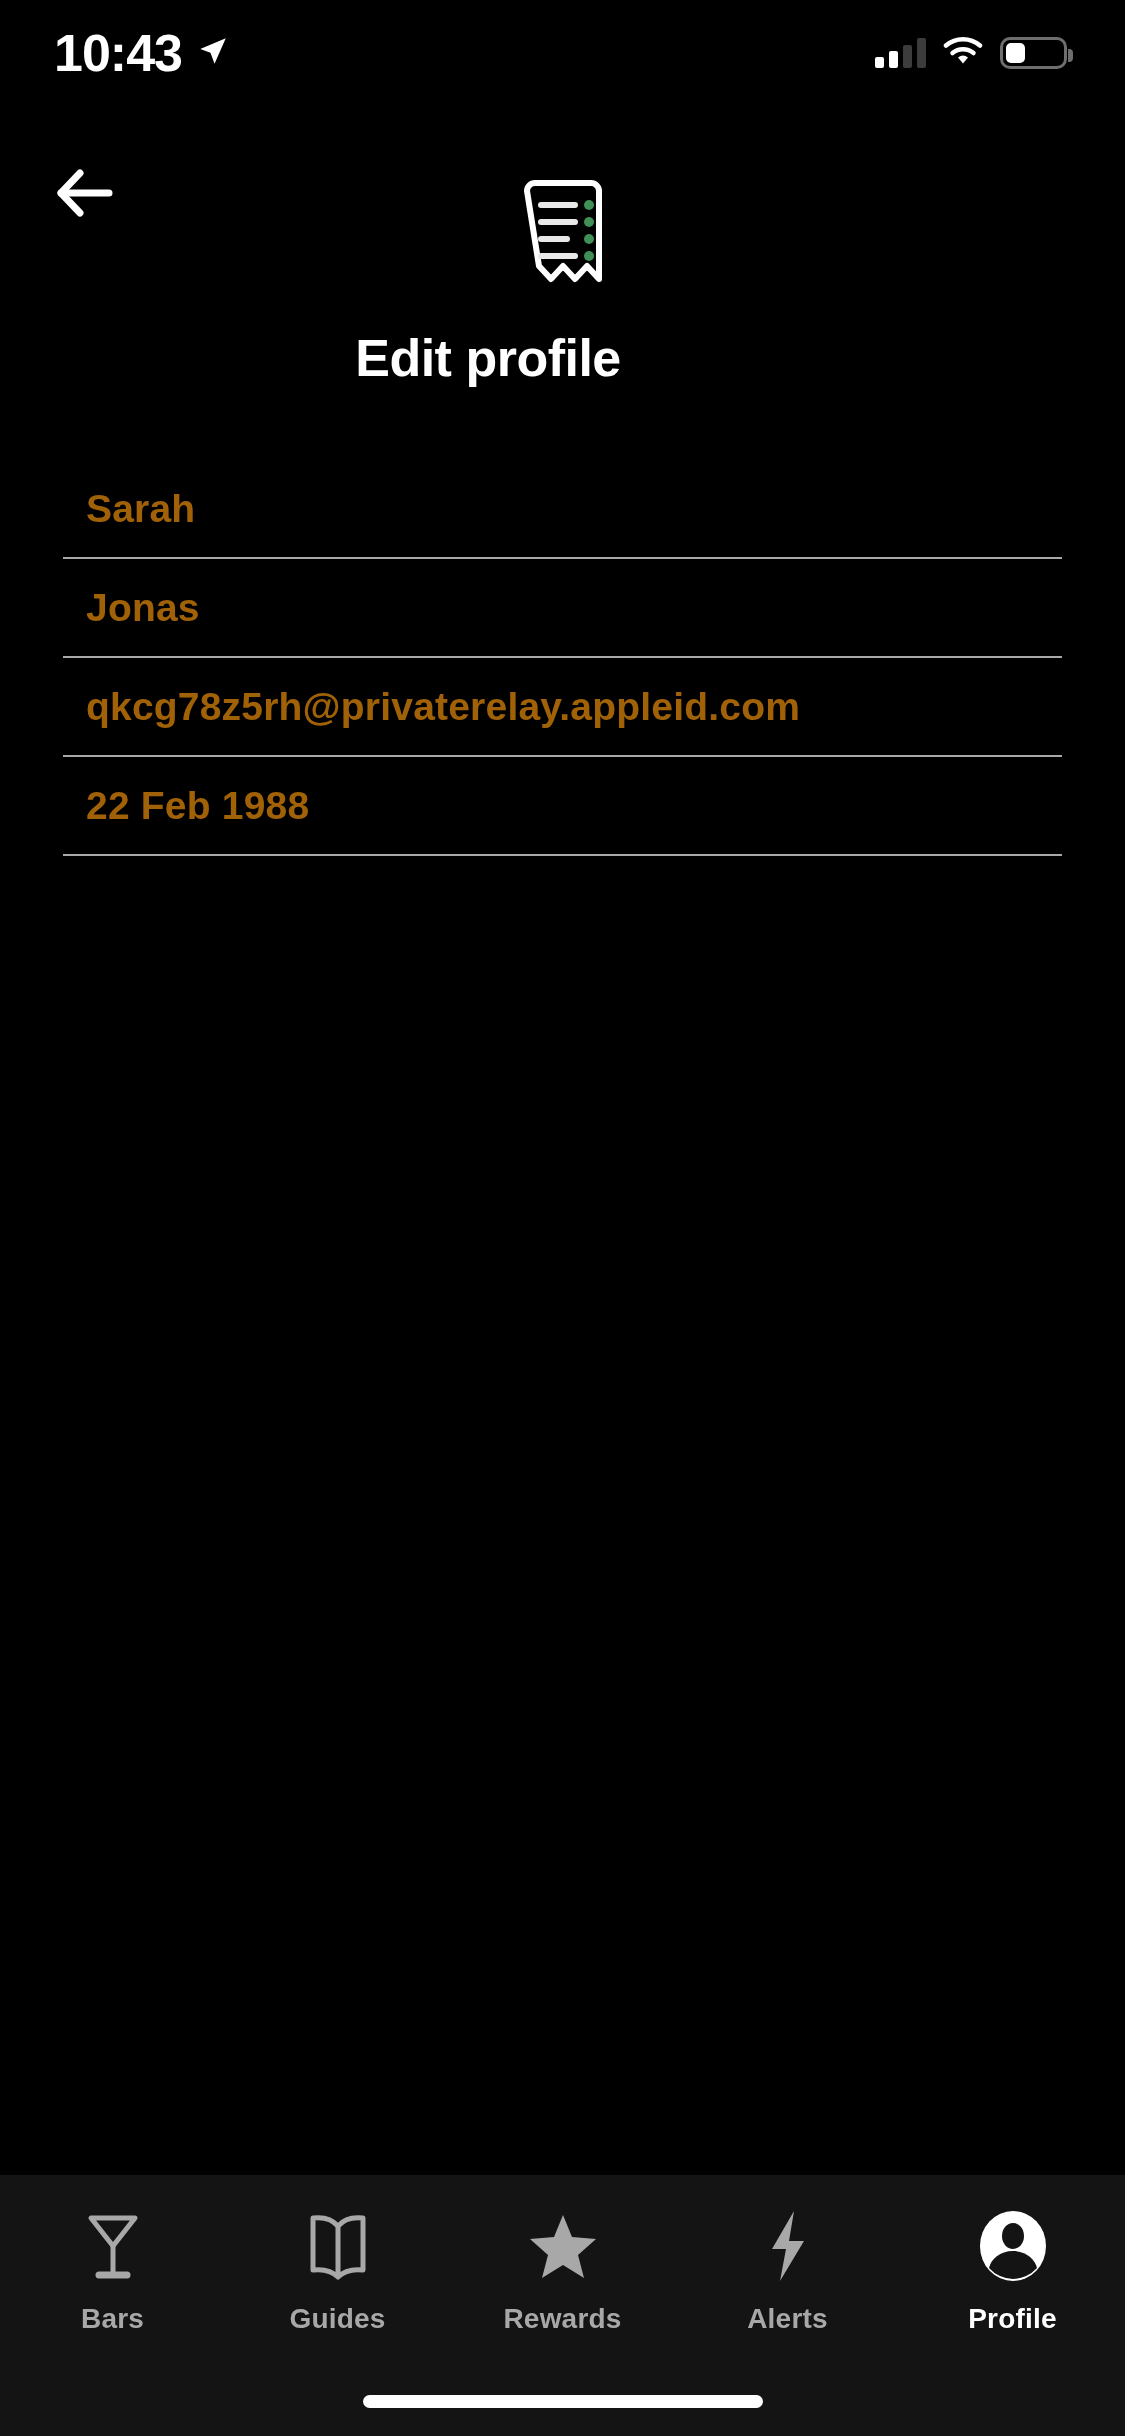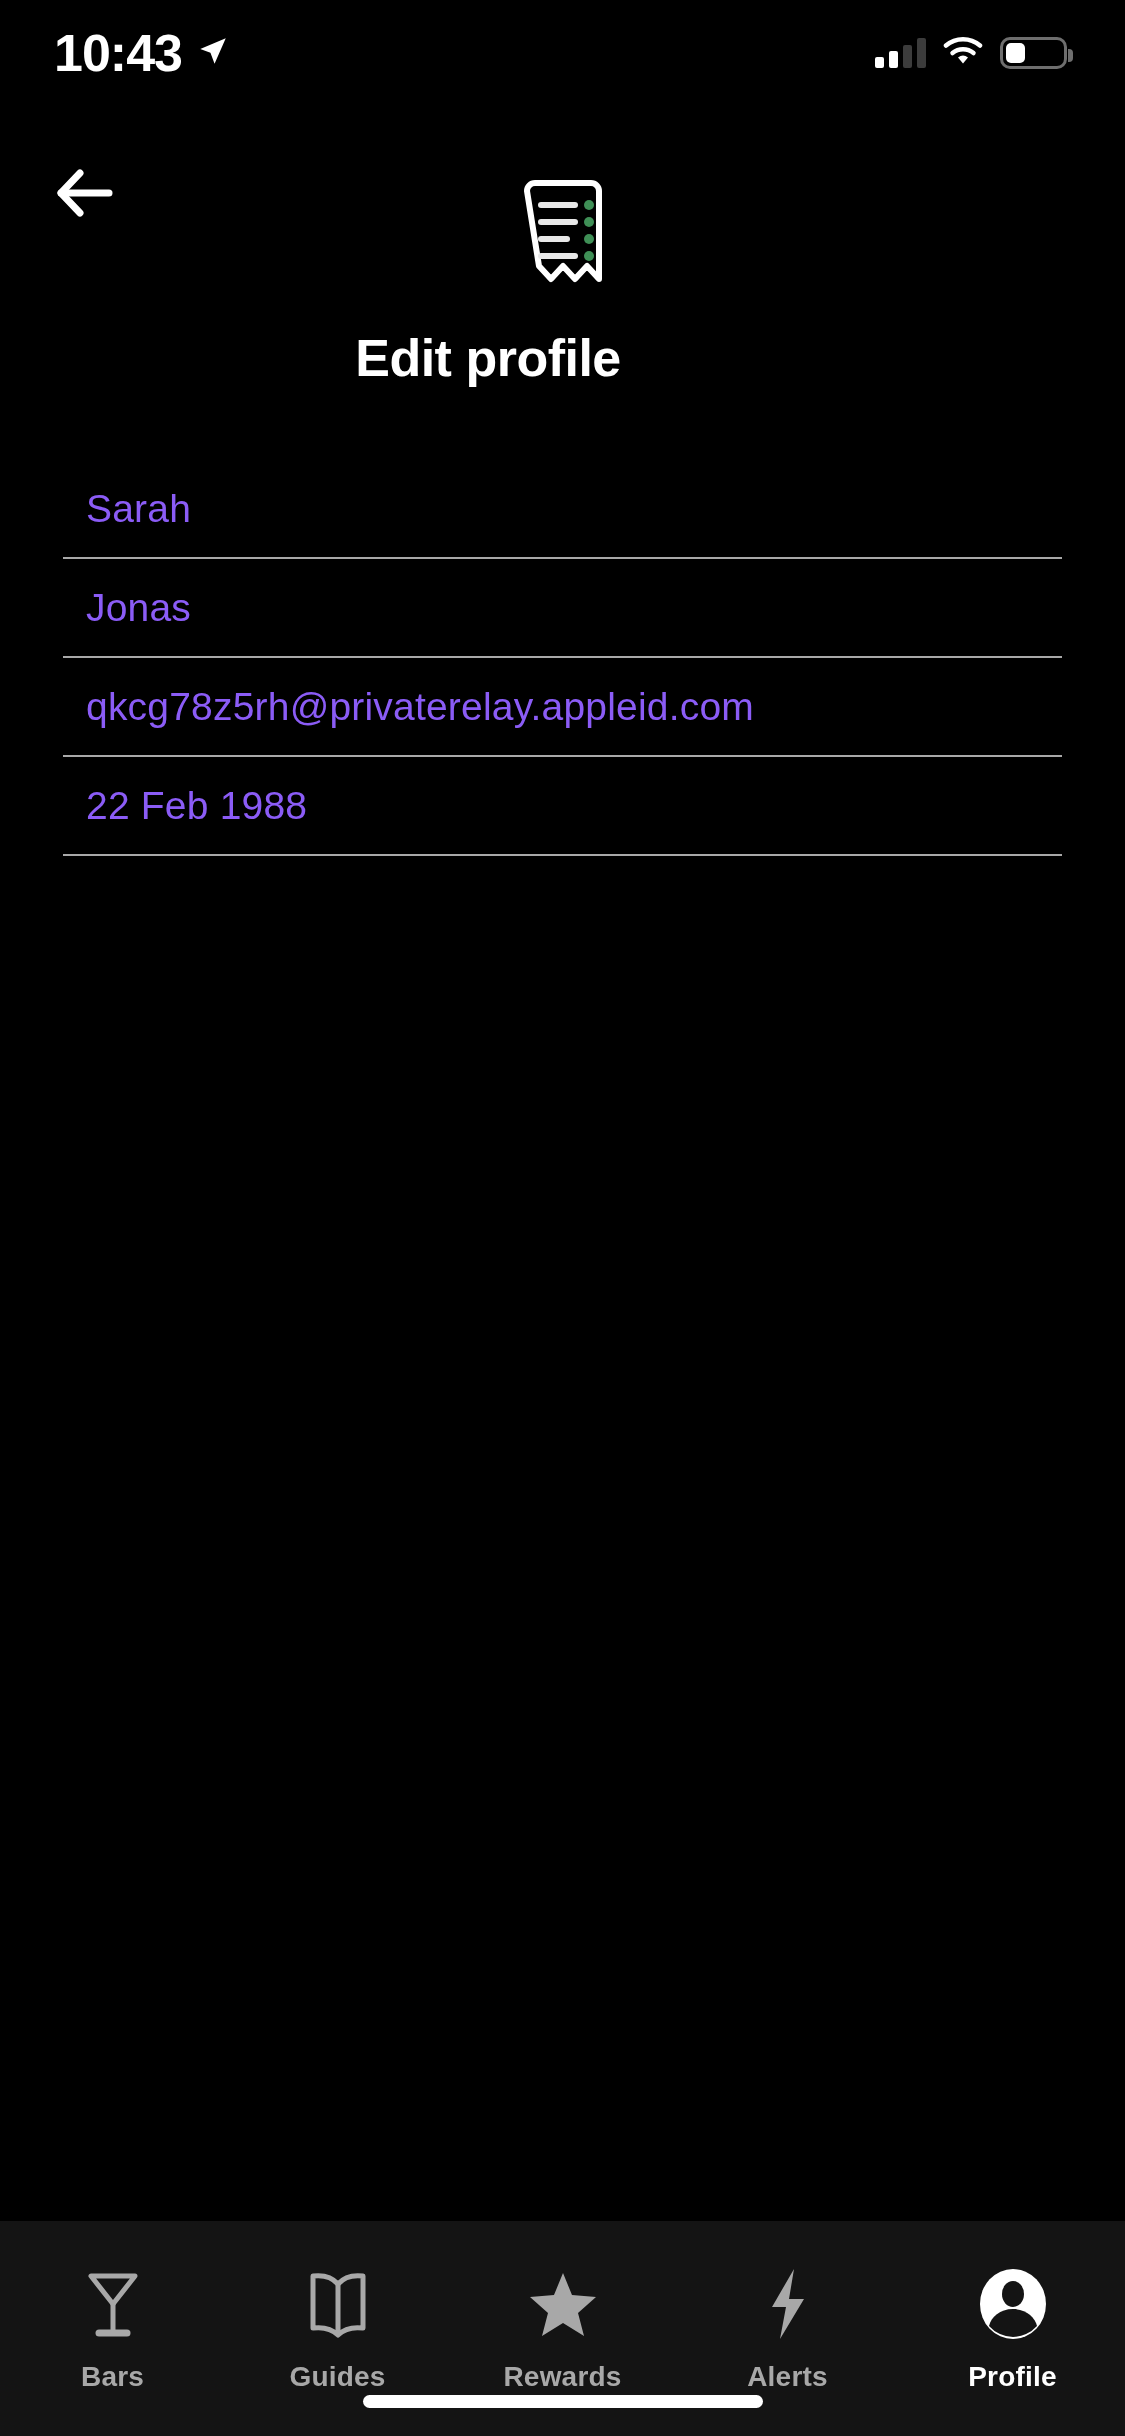--- a/index.html
+++ b/index.html
@@ -63,30 +63,30 @@
   
   .form {
     position:absolute; top:460px; left:63px; width:999px;
   }
   .field {
     height:99px; position:relative;
     border-bottom:2px solid #a8a8a8;
   }
   .field .val {
     position:absolute; left:23px; bottom:26px;
-    color:#8b5cf6; font-size:39px; font-weight:400;
+    color:#a16207; font-size:39px; font-weight:700;
     letter-spacing:0.2px; white-space:nowrap;
   }
 
   
   .tabbar {
-    position:absolute; left:0; bottom:0; width:1125px; height:215px;
+    position:absolute; left:0; bottom:0; width:1125px; height:261px;
     background:#141414;
     display:flex; align-items:flex-start; justify-content:space-around;
-    padding-top:44px;
+    padding-top:32px;
   }
   .tab {
     width:225px; display:flex; flex-direction:column;
     align-items:center; gap:18px; cursor:pointer;
   }
   .tab .ico { height:78px; display:flex; align-items:center; justify-content:center; }
   .tab .lbl {
     font-size:28px; font-weight:700; color:#a8a8a8; letter-spacing:0.2px;
   }
   .tab.active .lbl { color:#fff; }

